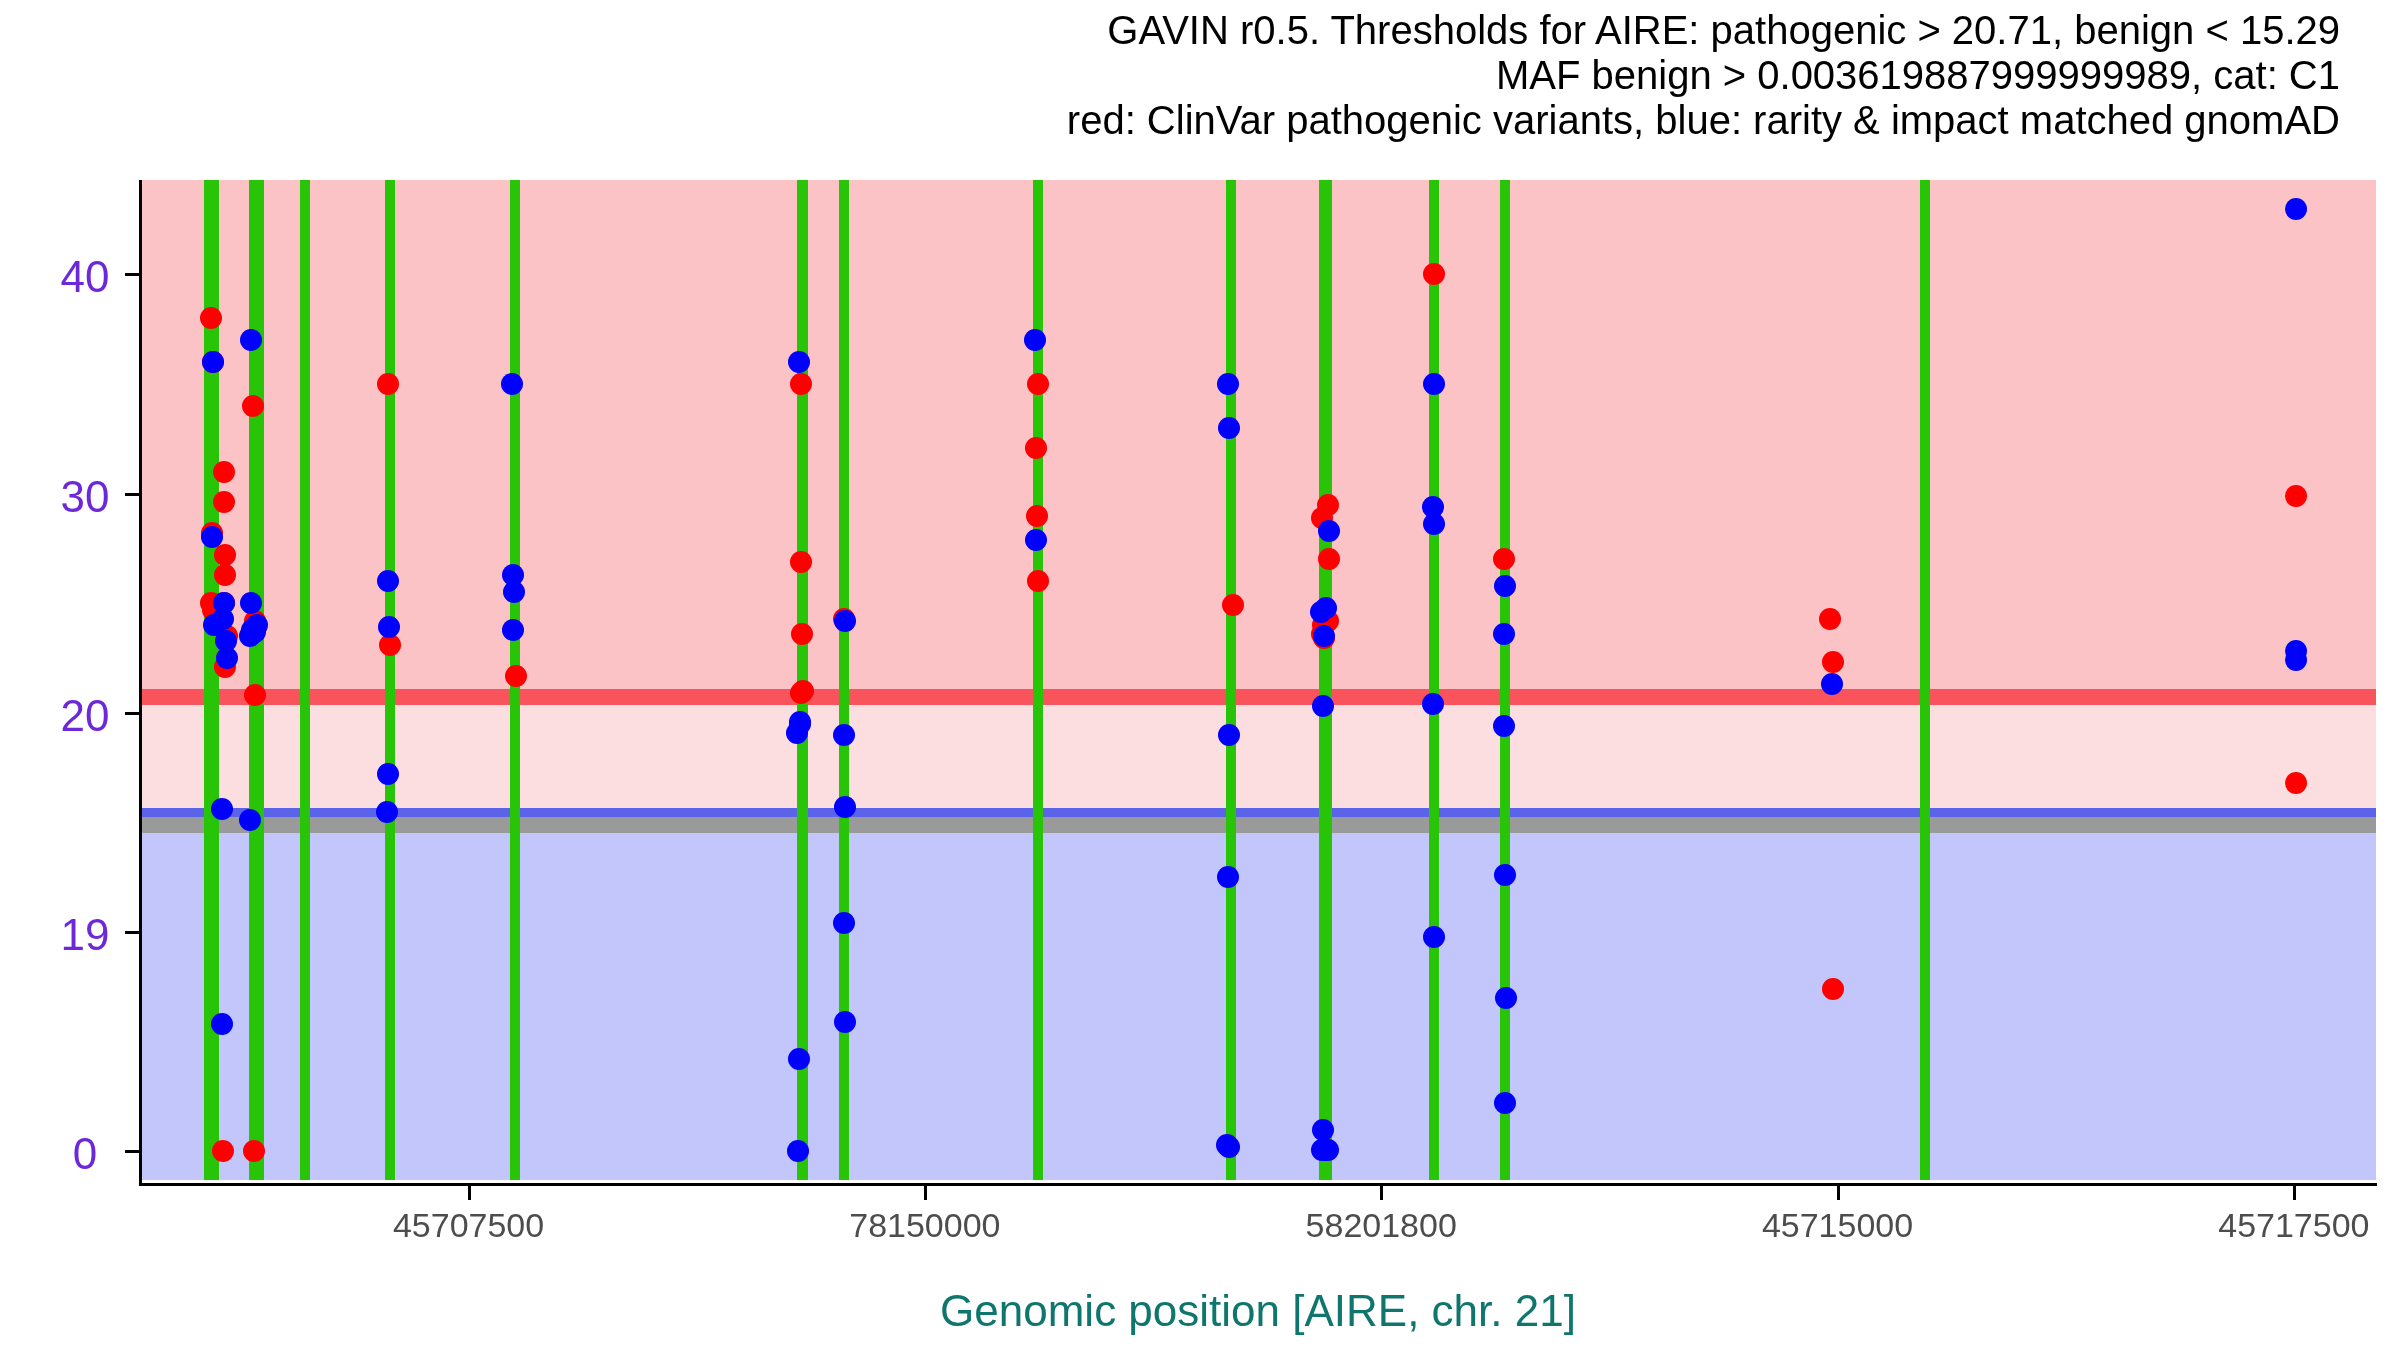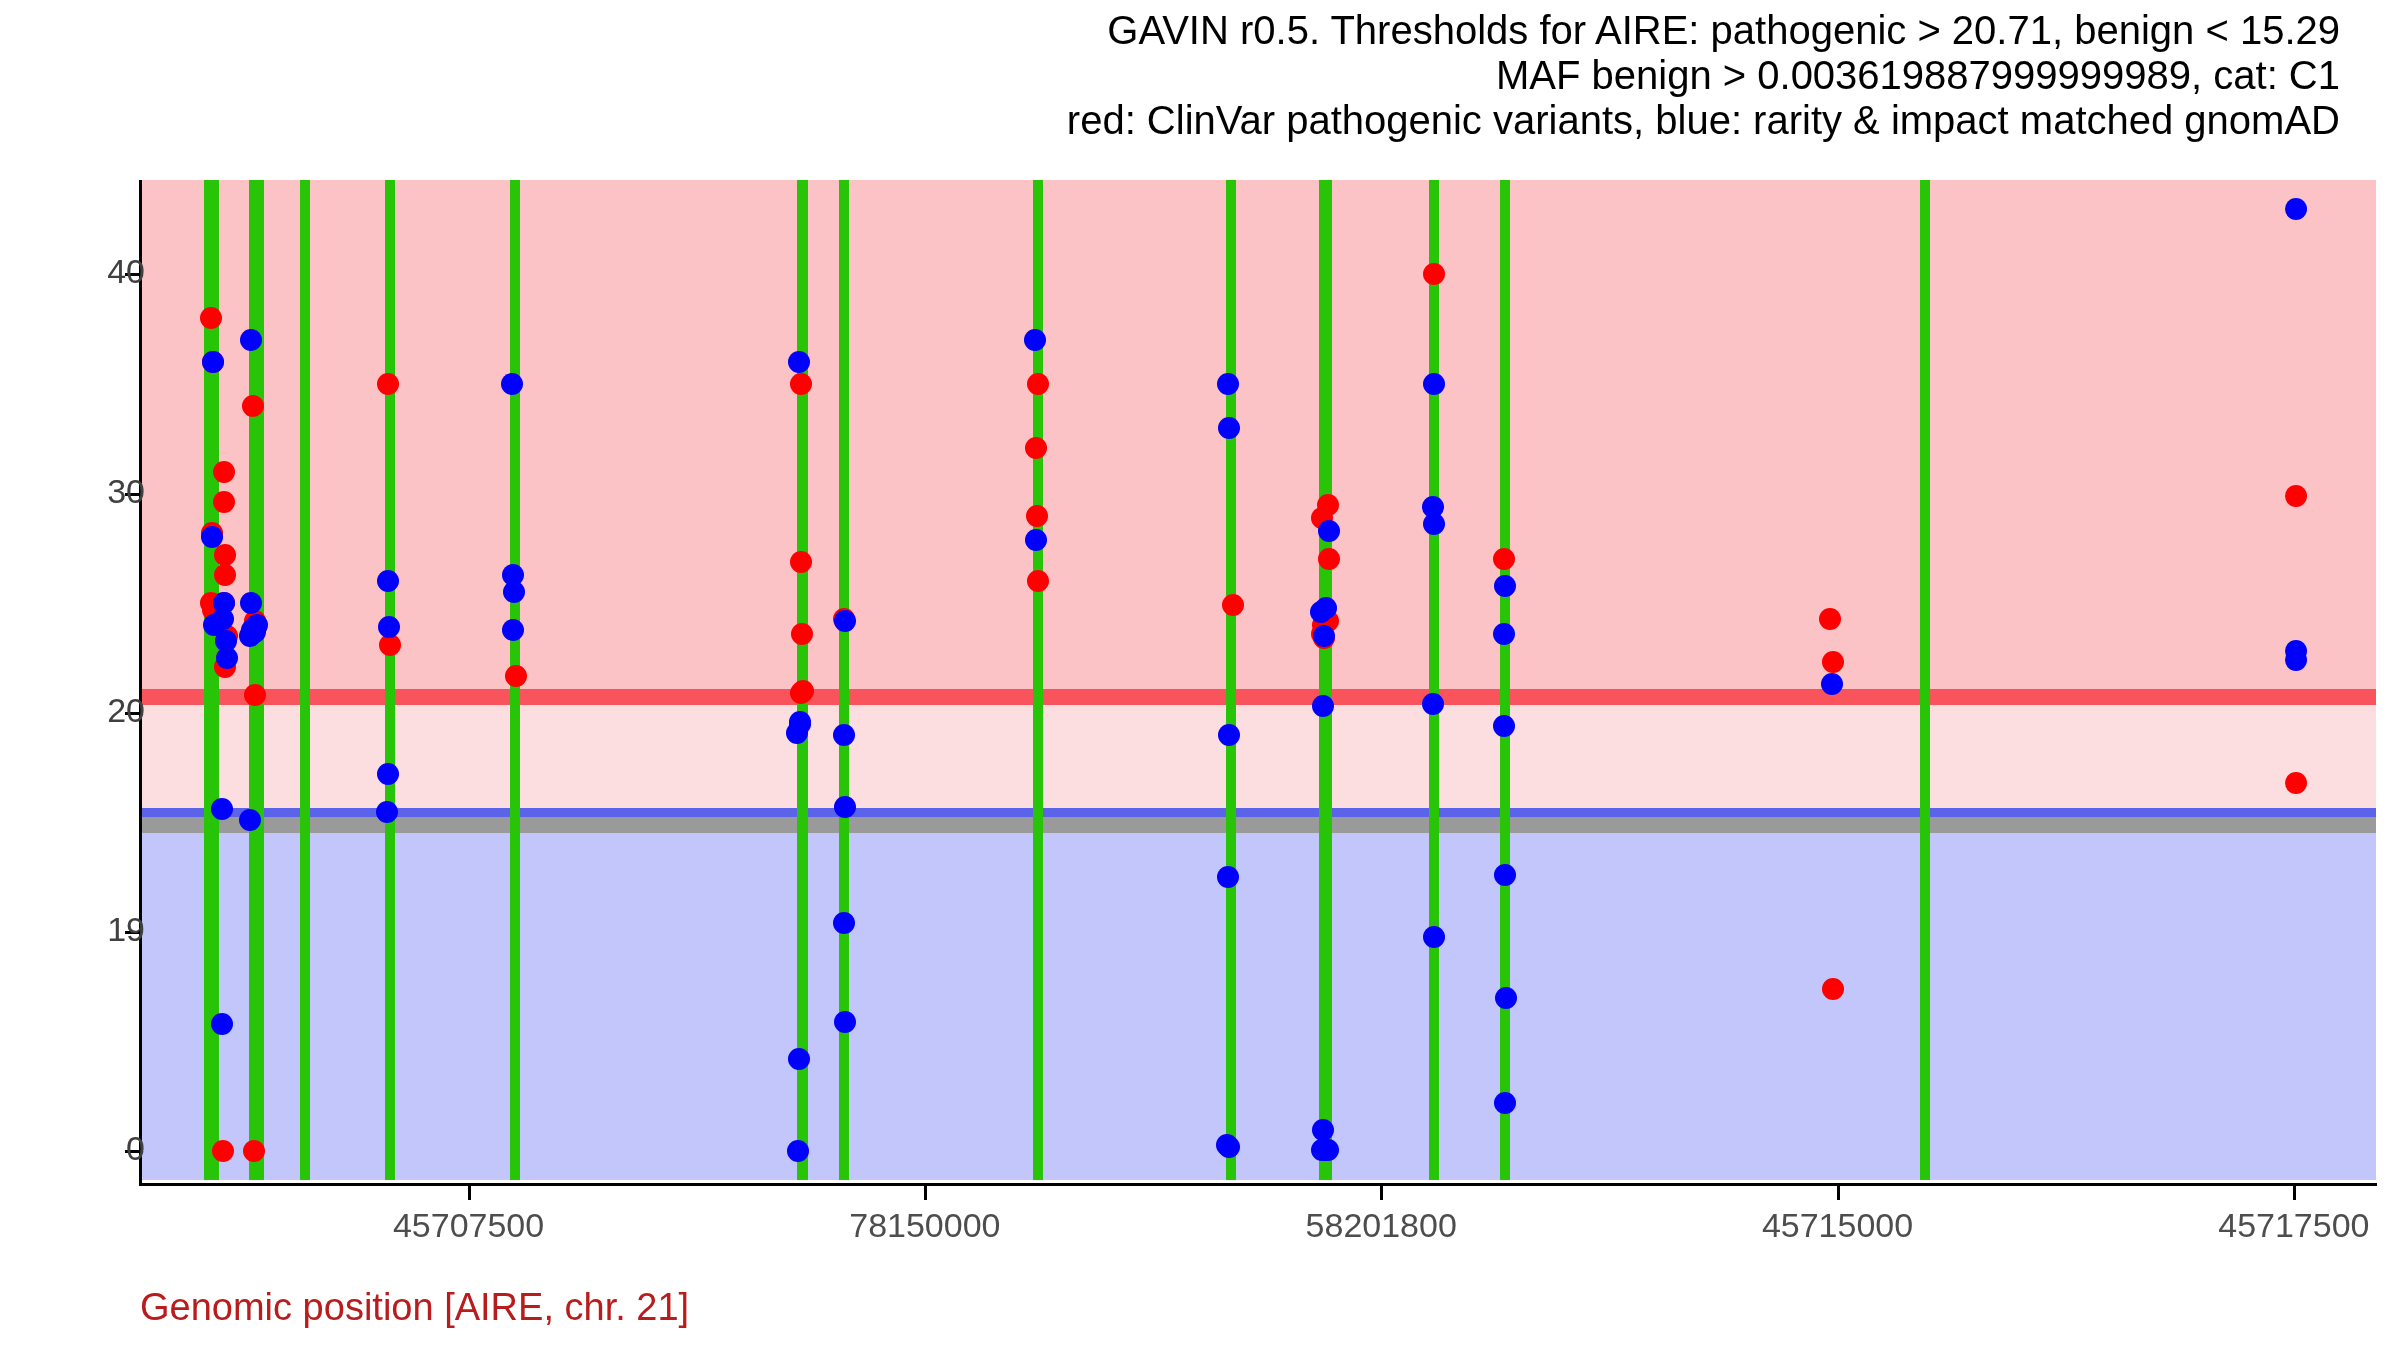--- a/index.html
+++ b/index.html
@@ -3,39 +3,39 @@
 <meta charset="utf-8">
 <style>
   html,body{margin:0;padding:0;background:#ffffff;}
   body{width:2400px;height:1350px;font-family:"Liberation Sans",sans-serif;overflow:hidden;}
   #root{position:relative;width:2400px;height:1350px;background:#fff;}
 
   
   #title{position:absolute;left:140px;top:8px;width:2200px;}
   #title div{font-size:40px;line-height:45px;color:#000;white-space:pre;text-align:right;}
   #xlab{position:absolute;left:140px;top:1286px;width:2236px;
-        font-size:38px;color:#b91c1c;}
+        font-size:44px;color:#0f766e;text-align:center;}
 
   
   #panel{position:absolute;left:140px;top:180px;width:2236px;height:1000px;
          background:#ffffff;overflow:hidden;}
   .band{position:absolute;left:0;width:100%;}
   .exon{position:absolute;top:0;height:100%;background:#27c407;}
   .hline{position:absolute;left:0;width:100%;}
   .pt{position:absolute;width:22px;height:22px;border-radius:50%;
       margin-left:-11px;margin-top:-11px;}
   .pt.red{background:#fe0000;}
   .pt.blue{background:#0000fd;}
 
   
   #axis-y-line{position:absolute;left:139px;top:180px;width:3px;height:1004px;background:#000;}
   #axis-x-line{position:absolute;left:139px;top:1183px;width:2238px;height:3px;background:#000;}
   .ytick{position:absolute;left:125px;width:14px;height:3px;background:#000;}
-  .ylabel{position:absolute;right:2255px;width:120px;text-align:right;
-          font-size:34px;color:#404040;}
+  .ylabel{position:absolute;right:2255px;width:120px;text-align:center;
+          font-size:44px;color:#6d28d9;}
   .xtick{position:absolute;top:1186px;width:3px;height:14px;background:#000;}
   .xlabel{position:absolute;top:1206px;width:260px;margin-left:-130px;
           text-align:center;font-size:34px;color:#4d4d4d;}
 </style>
 </head>
 <body>
 
 <div id="root">
 
   <div id="title">

